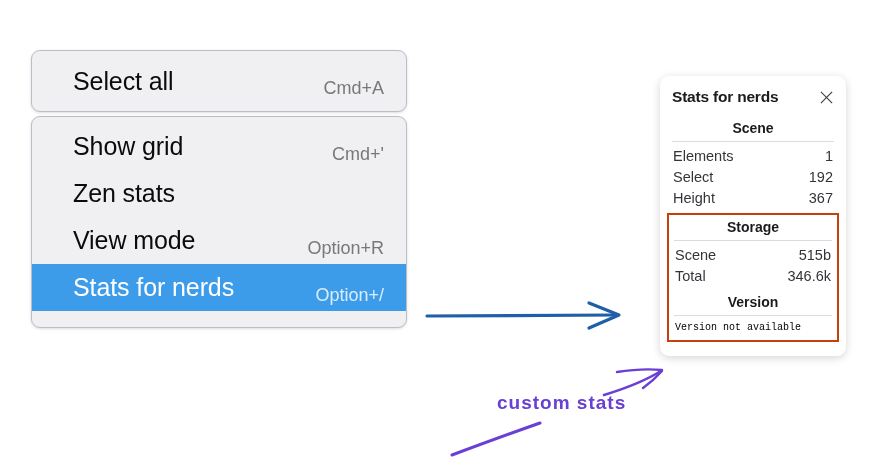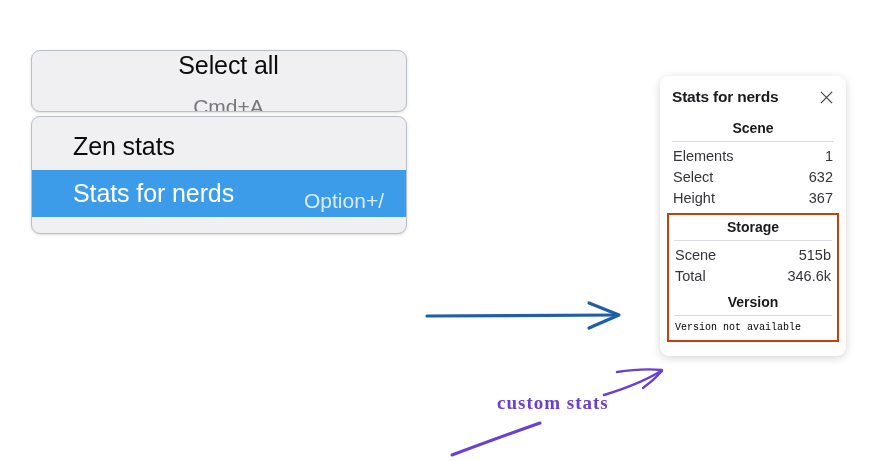--- a/index.html
+++ b/index.html
@@ -43,29 +43,29 @@
   }
   .menu-row {
     height: 47px;
     display: flex;
     align-items: center;
     justify-content: space-between;
     padding: 0 22px 0 41px;
     box-sizing: border-box;
     width: 100%;
   }
-  .menu-panel.top .menu-row { height: 60px; flex-direction: column; }
+  .menu-panel.top .menu-row { height: 60px; }
   .menu-label {
     font-size: 25px;
     color: #0b0b0b;
     letter-spacing: -0.1px;
     white-space: nowrap;
   }
   .menu-shortcut {
-    font-size: 21px;
+    font-size: 18px;
     color: #78787c;
     white-space: nowrap;
     margin-top: 15px;
   }
   .menu-row.selected {
     background: #3d9ce9;
   }
   .menu-row.selected .menu-label { color: #ffffff; }
   .menu-row.selected .menu-shortcut { color: #d8ecfb; }
 
@@ -137,21 +137,21 @@
   #annotations {
     position: absolute;
     left: 0; top: 0;
     width: 873px; height: 461px;
     pointer-events: none;
   }
   .anno-text {
     position: absolute;
     left: 497px;
     top: 392px;
-    font-family: Liberation Serif, serif;
+    font-family: Liberation Sans, sans-serif;
     font-size: 19px;
     font-weight: bold;
     color: #6a3fd4;
     letter-spacing: 1px;
     white-space: nowrap;
   }
 </style>
 </head>
 <body>
 
@@ -159,21 +159,29 @@
 
   <div class="menu-panel top">
     <div class="menu-row">
       <span class="menu-label">Select all</span>
       <span class="menu-shortcut">Cmd+A</span>
     </div>
   </div>
 
   <div class="menu-panel bottom">
     <div class="menu-row">
+      <span class="menu-label">Show grid</span>
+      <span class="menu-shortcut">Cmd+'</span>
+    </div>
+    <div class="menu-row">
       <span class="menu-label">Zen stats</span>
+    </div>
+    <div class="menu-row">
+      <span class="menu-label">View mode</span>
+      <span class="menu-shortcut">Option+R</span>
     </div>
     <div class="menu-row selected">
       <span class="menu-label">Stats for nerds</span>
       <span class="menu-shortcut">Option+/</span>
     </div>
   </div>
 
 </div>
 
 <div id="stats-panel">
@@ -189,21 +197,21 @@
 
   <div>
     <div class="section-title">Scene</div>
     <hr class="section-rule">
     <div class="stat-row">
       <span>Elements</span>
       <span class="stat-value">1</span>
     </div>
     <div class="stat-row">
       <span>Select</span>
-      <span class="stat-value">632</span>
+      <span class="stat-value">192</span>
     </div>
     <div class="stat-row">
       <span>Height</span>
       <span class="stat-value">367</span>
     </div>
   </div>
 
   <div class="highlight-box">
 
     <div>

